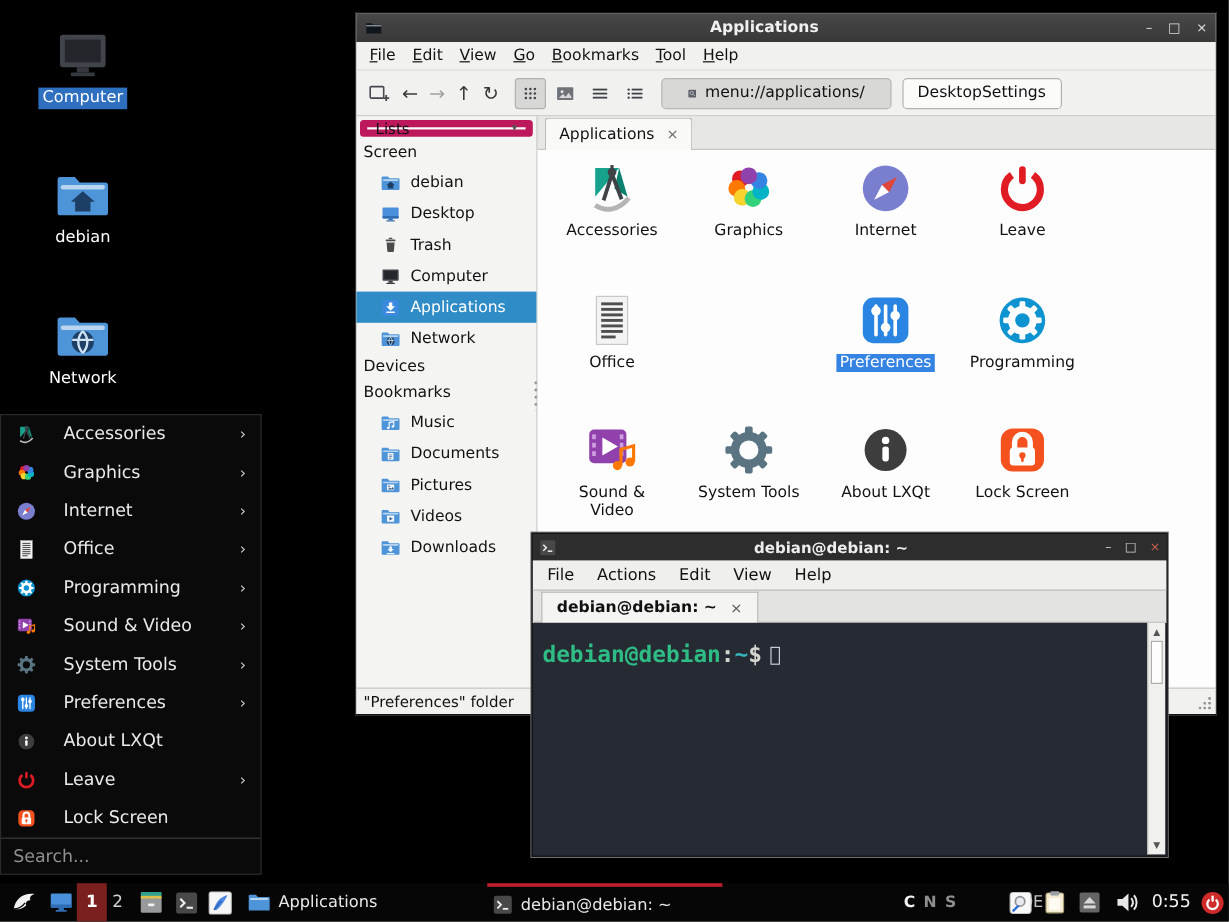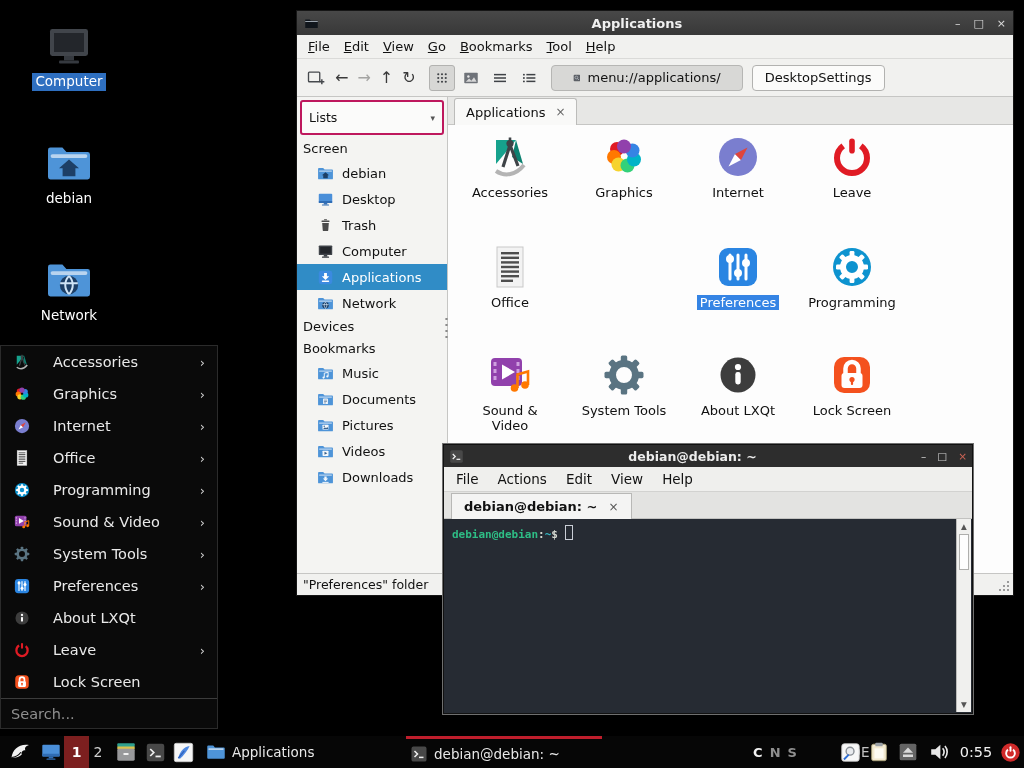--- a/index.html
+++ b/index.html
@@ -35,21 +35,21 @@
   .mn::first-letter{text-decoration:underline}
   .fm-toolbar{height:38px;background:#f1f1ef;border-bottom:1px solid #c6c6c4;display:flex;align-items:center;gap:9px;padding:0 9px}
   .navglyph{font-size:16px;color:#3a3a3a;line-height:1}
   .navglyph.dis{color:#a4a4a2}
   .vbtn{width:26px;height:26px;display:flex;align-items:center;justify-content:center;border-radius:3px;border:1px solid transparent}
   .vbtn.pressed{background:#d7d7d5;border-color:#b2b2b0}
   .addr{display:flex;align-items:center;gap:7px;height:26px;background:#d8d8d6;border:1px solid #b6b6b4;border-radius:4px;padding:0 21px;font-size:13px;width:192px}
   .dsbtn{height:26px;background:#fbfbfa;border:1px solid #b2b2b0;border-radius:4px;padding:0 12px;font-size:13px;display:flex;align-items:center}
   .fm-main{position:absolute;top:86px;bottom:22px;left:0;right:0;display:flex}
   .fm-side{width:151px;background:#f4f4f2;border-right:1px solid #c6c6c4;font-size:13px;position:relative}
-  .combo{margin:3px;height:35px;background:#fbfbfa;border:2px solid #be185d;border-radius:3px;display:flex;align-items:center;padding:0 7px;font-size:12.5px}
+  .combo{margin:3px;height:14px;background:#fbfbfa;border:6px solid #be185d;border-radius:3px;display:flex;align-items:center;padding:0 7px;font-size:12.5px}
   .combo .arr{margin-left:auto;font-size:9px;color:#555}
   .side-h{padding:3px 6px;line-height:16px}
   .srow{height:26px;display:flex;align-items:center;padding-left:20px;gap:8px}
   .srow svg{width:17px;height:17px;flex:0 0 auto}
   .srow.sel{background:#308cc6;color:#fff}
   .fm-right{flex:1;display:flex;flex-direction:column}
   .tabbar{height:28px;background:#e7e7e5;border-bottom:1px solid #c6c6c4;display:flex;align-items:flex-end;padding-left:6px}
   .tab{height:27px;margin-bottom:-1px;background:#f9f9f8;border:1px solid #bcbcba;border-bottom:none;border-radius:3px 3px 0 0;display:flex;align-items:center;gap:10px;padding:0 11px;font-size:13px}
   .tabx{color:#666;font-size:12px}
   .fm-content{flex:1;background:#fdfdfd;position:relative}
@@ -70,21 +70,21 @@
 
   
   #term{position:absolute;left:443px;top:444px;width:530px;height:270px;background:#262b33;border:1px solid #111;box-shadow:0 0 0 1px #6f6f6f;z-index:20}
   .t-titlebar{height:22px;background:#2d2d2d;display:flex;align-items:center;padding:0 5px;gap:7px}
   .t-title{flex:1;text-align:center;color:#ededed;font-weight:bold;font-size:12.5px}
   .t-ctl{display:flex;gap:11px;font-size:10.5px;color:#cfcfcf;align-items:center}
   .t-close{color:#cc6354}
   .t-menubar{height:25px;background:#efefed;border-bottom:1px solid #d2d2d0;display:flex;align-items:center;gap:19px;padding:0 12px;font-size:13.5px;color:#111}
   .t-tabbar{height:27px;background:#e3e3e1;border-bottom:1px solid #c2c2c0;display:flex;align-items:flex-end;padding-left:7px}
   .t-tab{height:26px;margin-bottom:-1px;background:#f4f4f3;border:1px solid #b8b8b6;border-bottom:none;display:flex;align-items:center;gap:11px;padding:0 12px;font-weight:bold;font-size:13px;color:#111}
-  .t-body{position:absolute;top:74px;bottom:1px;left:1px;right:16px;background:#262b33;padding:6px 7px;font-family:"DejaVu Sans Mono","Liberation Mono",monospace;font-size:11px;font-weight:bold}
+  .t-body{position:absolute;top:74px;bottom:1px;left:1px;right:16px;background:#262b33;padding:16px 7px;font-family:"DejaVu Sans Mono","Liberation Mono",monospace;font-size:19px;font-weight:bold}
   .pr-u{color:#2ebd85}.pr-c{color:#d3d7cf}.pr-p{color:#35b5c0}.pr-d{color:#d3d7cf}
   .cursor{display:inline-block;width:8px;height:15px;border:1px solid #c9ced6;margin-left:7px;vertical-align:-2px}
   .t-scroll{position:absolute;top:74px;bottom:1px;right:1px;width:15px;background:#f0f0ee;border-left:1px solid #bcbcba}
   .t-sarr{position:absolute;left:0;right:0;text-align:center;font-size:7.5px;color:#555}
   .t-thumb{position:absolute;left:2px;right:2px;top:15px;height:36px;background:#fdfdfd;border:1px solid #aeaeac}
 
   
   #bar{position:absolute;left:0;bottom:0;width:1024px;height:32px;background:#060606;z-index:40;color:#e6e6e6}
   .bi{position:absolute;top:0;height:32px;display:flex;align-items:center;justify-content:center}
   .ws1{background:#7c1f1f;color:#fff;font-weight:bold;font-size:14px}

